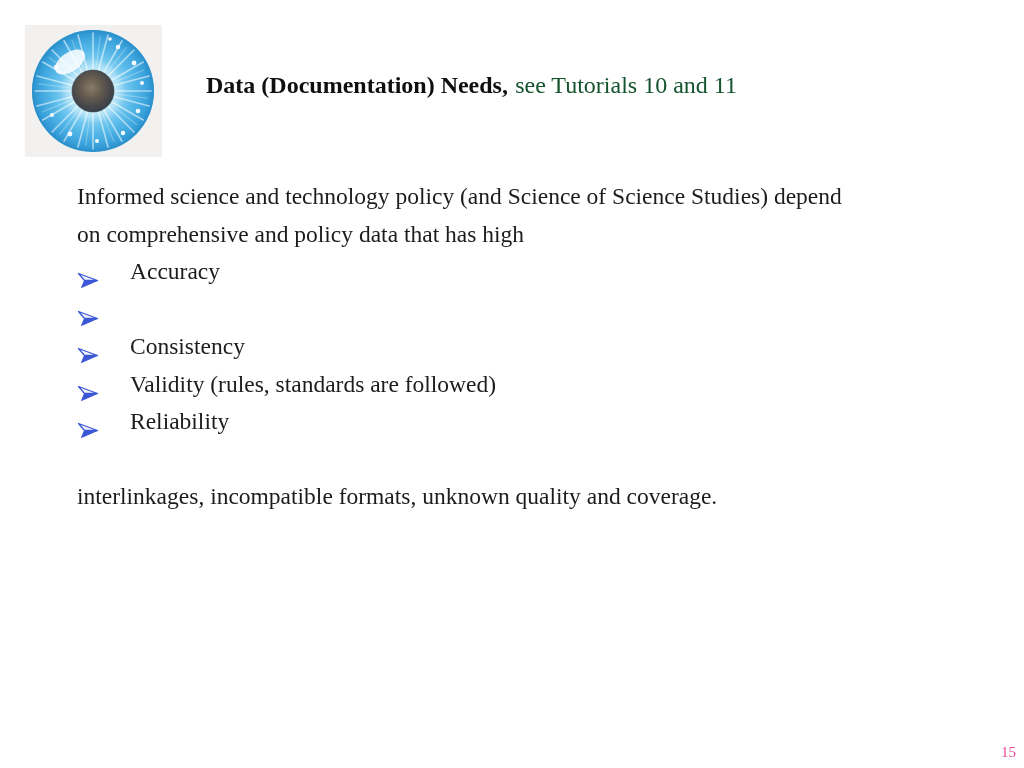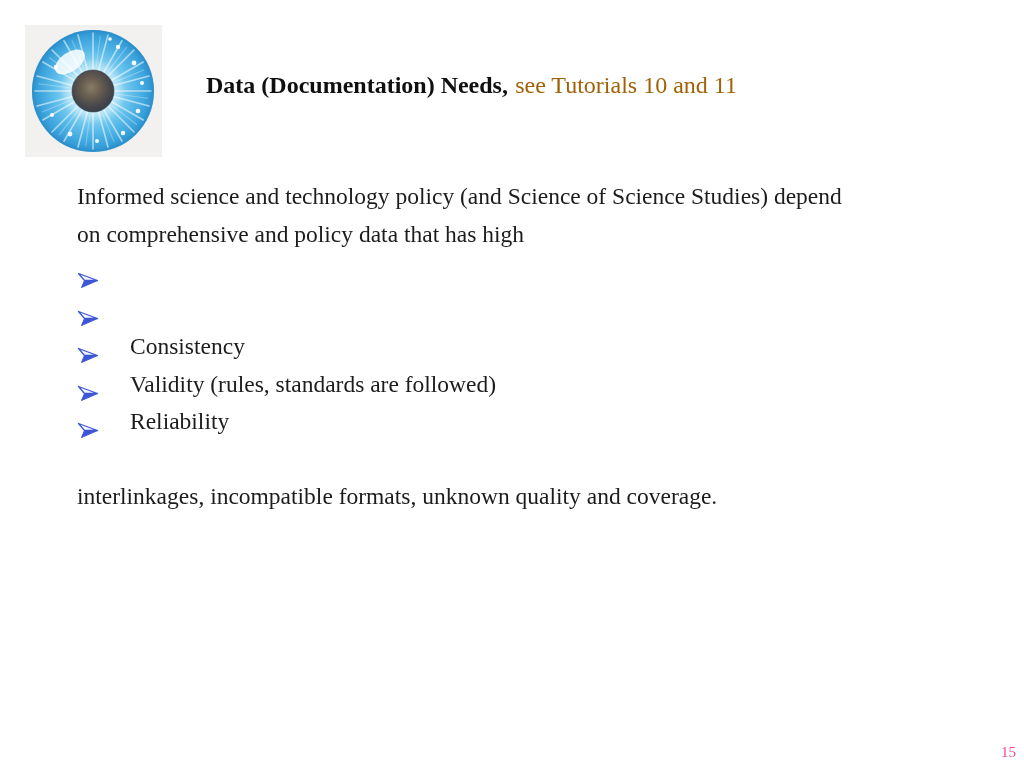--- a/index.html
+++ b/index.html
@@ -20,21 +20,21 @@
   }
   .slide-title {
     position: absolute;
     left: 206px;
     top: 72px;
     font-size: 24px;
     color: #0f0f0f;
     white-space: nowrap;
   }
   .slide-title .t-bold { font-weight: bold; }
-  .slide-title .t-regular { font-weight: normal; margin-left: 0.30em; color: #a16207; }
+  .slide-title .t-regular { font-weight: normal; margin-left: 0.30em; color: #14532d; }
   .content {
     position: absolute;
     left: 77px;
     top: 178px;
     font-size: 23.5px;
     line-height: 37.5px;
     color: #1c1c1c;
   }
   .text-line { white-space: nowrap; }
   .bullet-list { margin: 0; padding: 0; list-style: none; }
@@ -148,20 +148,21 @@
     <div class="text-line">on comprehensive and policy data that has high</div>
 
     <ul class="bullet-list">
       <li class="bullet-item">
         <span class="bullet-marker">
           <svg width="22" height="17" viewBox="0 0 22 17">
               <polygon points="1.5,1.5 20.5,8.5 7.5,8.5" fill="#f4f6ff" stroke="#3c57d6" stroke-width="1.3" stroke-linejoin="round"></polygon>
               <polygon points="7.5,8.5 20.5,8.5 4.5,15.5" fill="#3c57d6" stroke="#3c57d6" stroke-width="1" stroke-linejoin="round"></polygon>
             </svg>
         </span>
+        <span class="bullet-label">Accuracy</span>
       </li>
       <li class="bullet-item">
         <span class="bullet-marker">
           <svg width="22" height="17" viewBox="0 0 22 17">
               <polygon points="1.5,1.5 20.5,8.5 7.5,8.5" fill="#f4f6ff" stroke="#3c57d6" stroke-width="1.3" stroke-linejoin="round"></polygon>
               <polygon points="7.5,8.5 20.5,8.5 4.5,15.5" fill="#3c57d6" stroke="#3c57d6" stroke-width="1" stroke-linejoin="round"></polygon>
             </svg>
         </span>
       </li>
       <li class="bullet-item">

